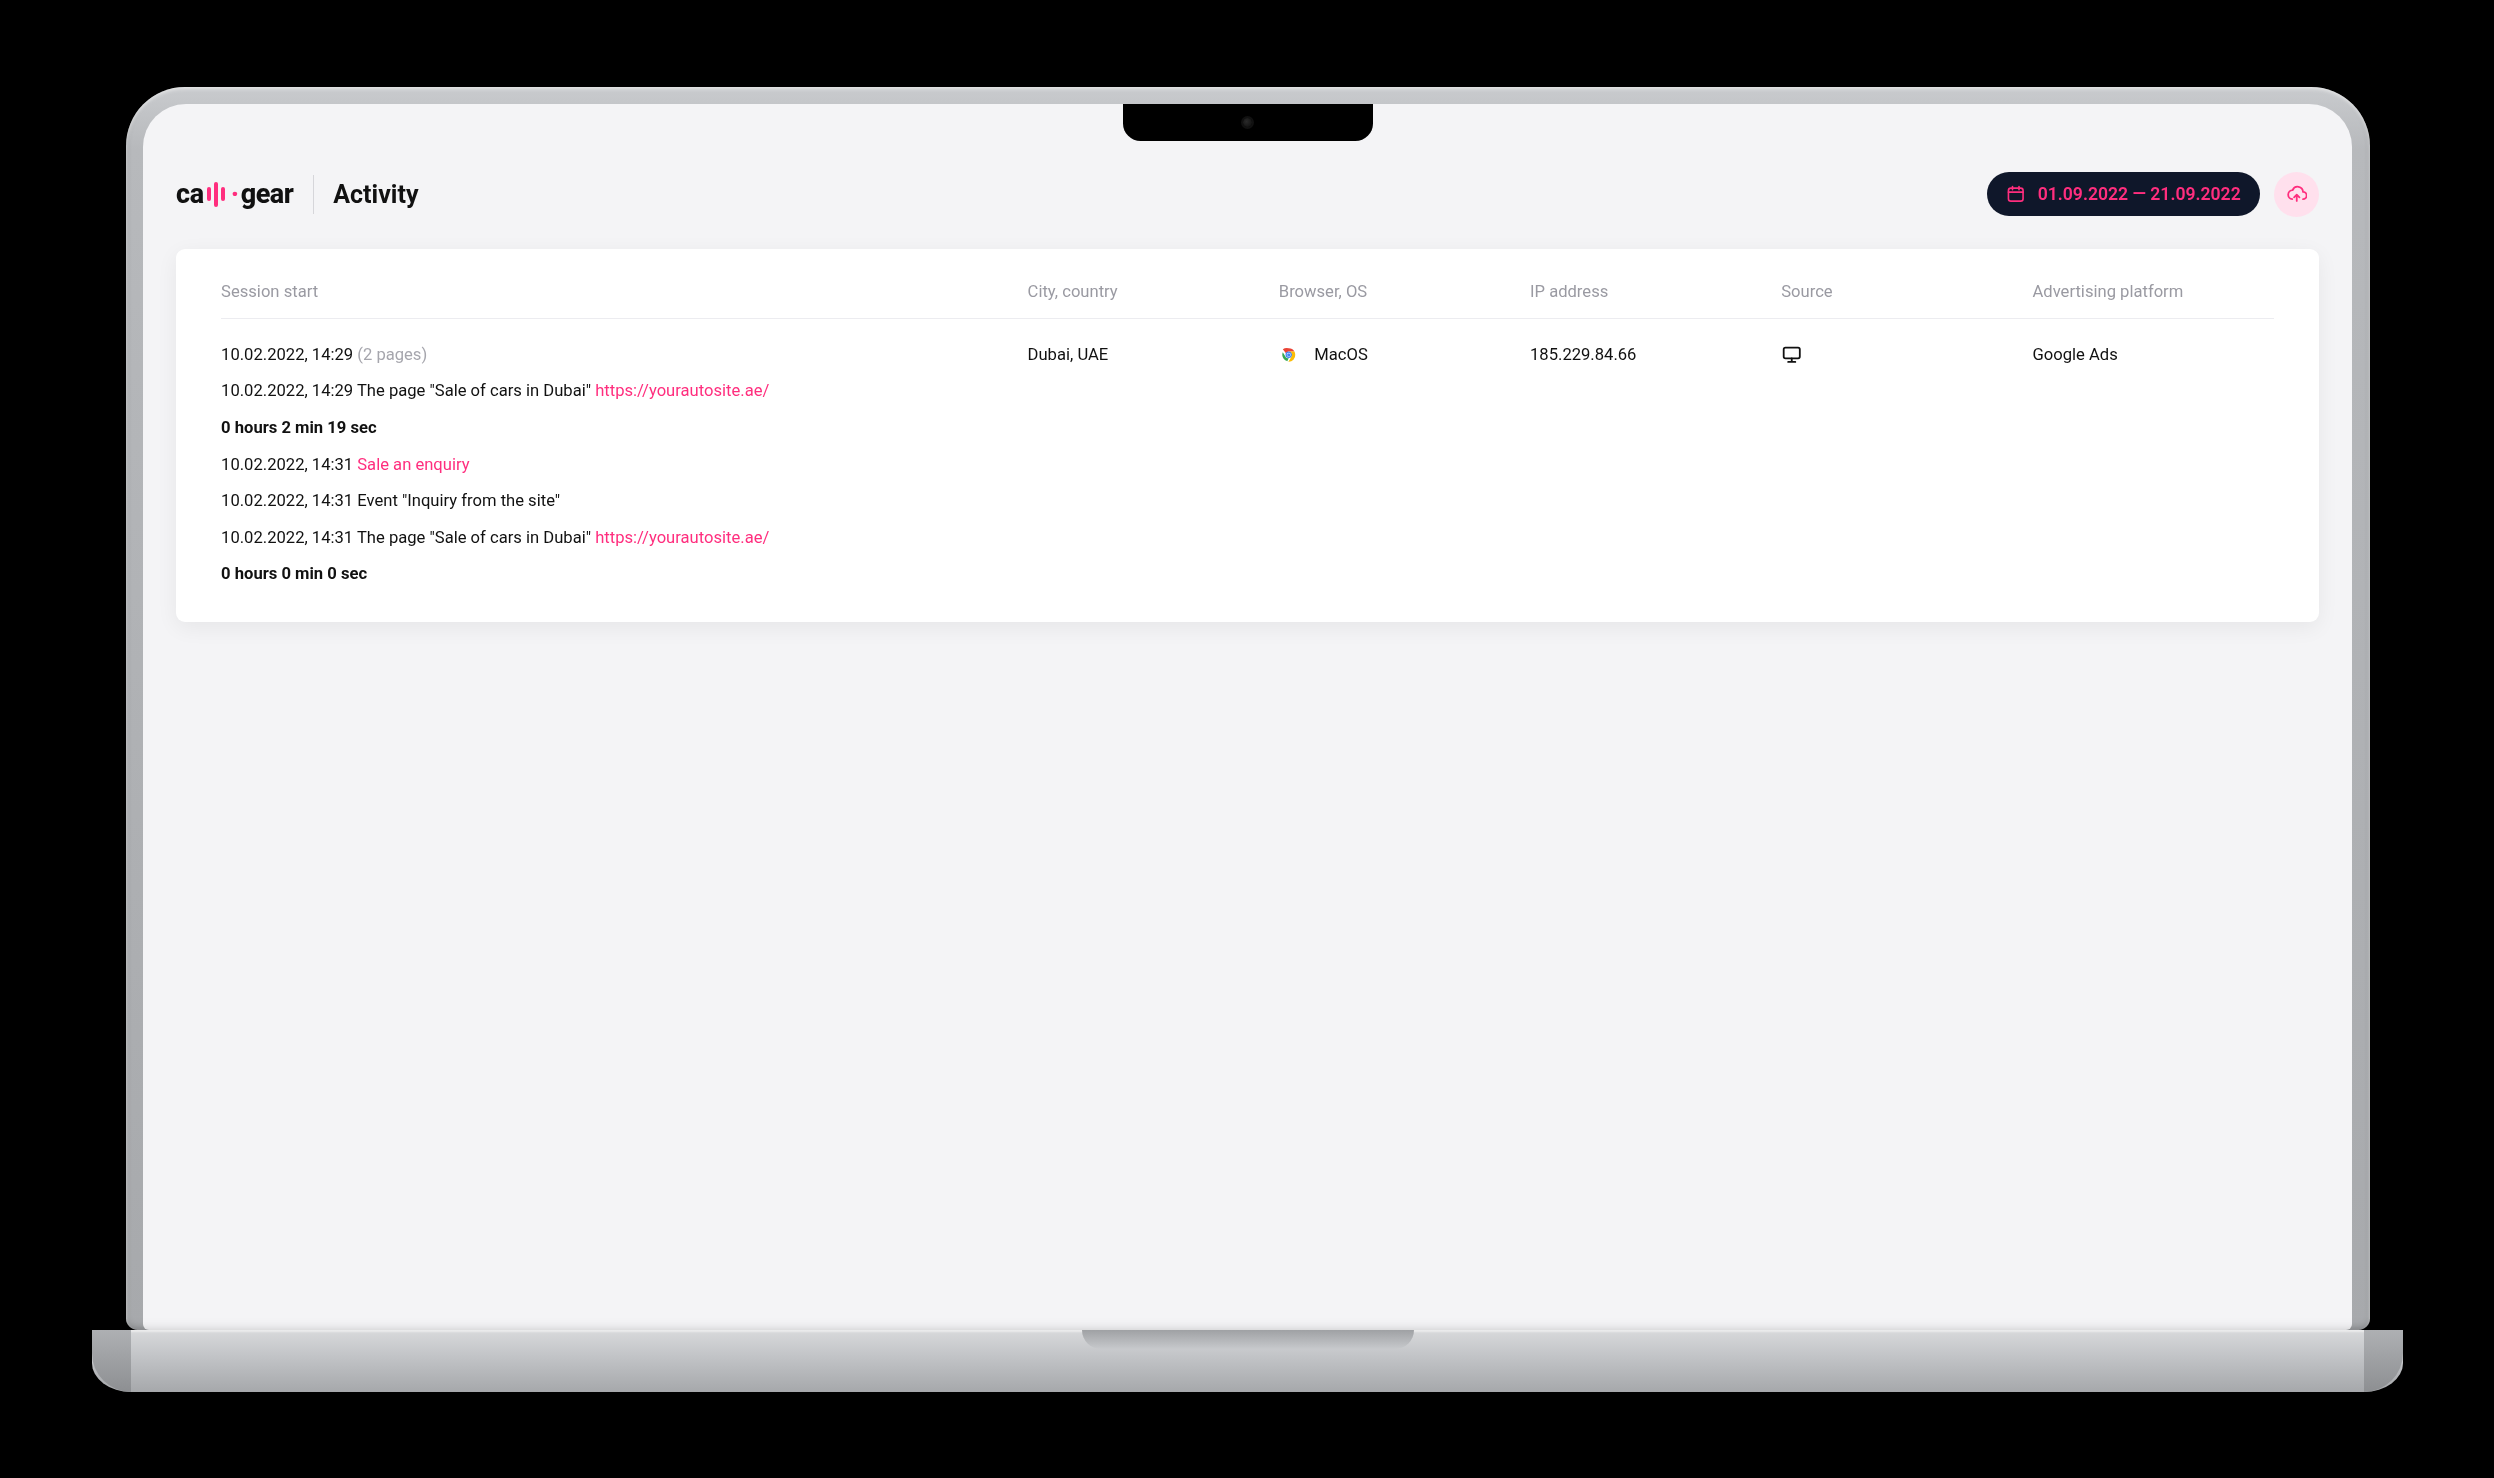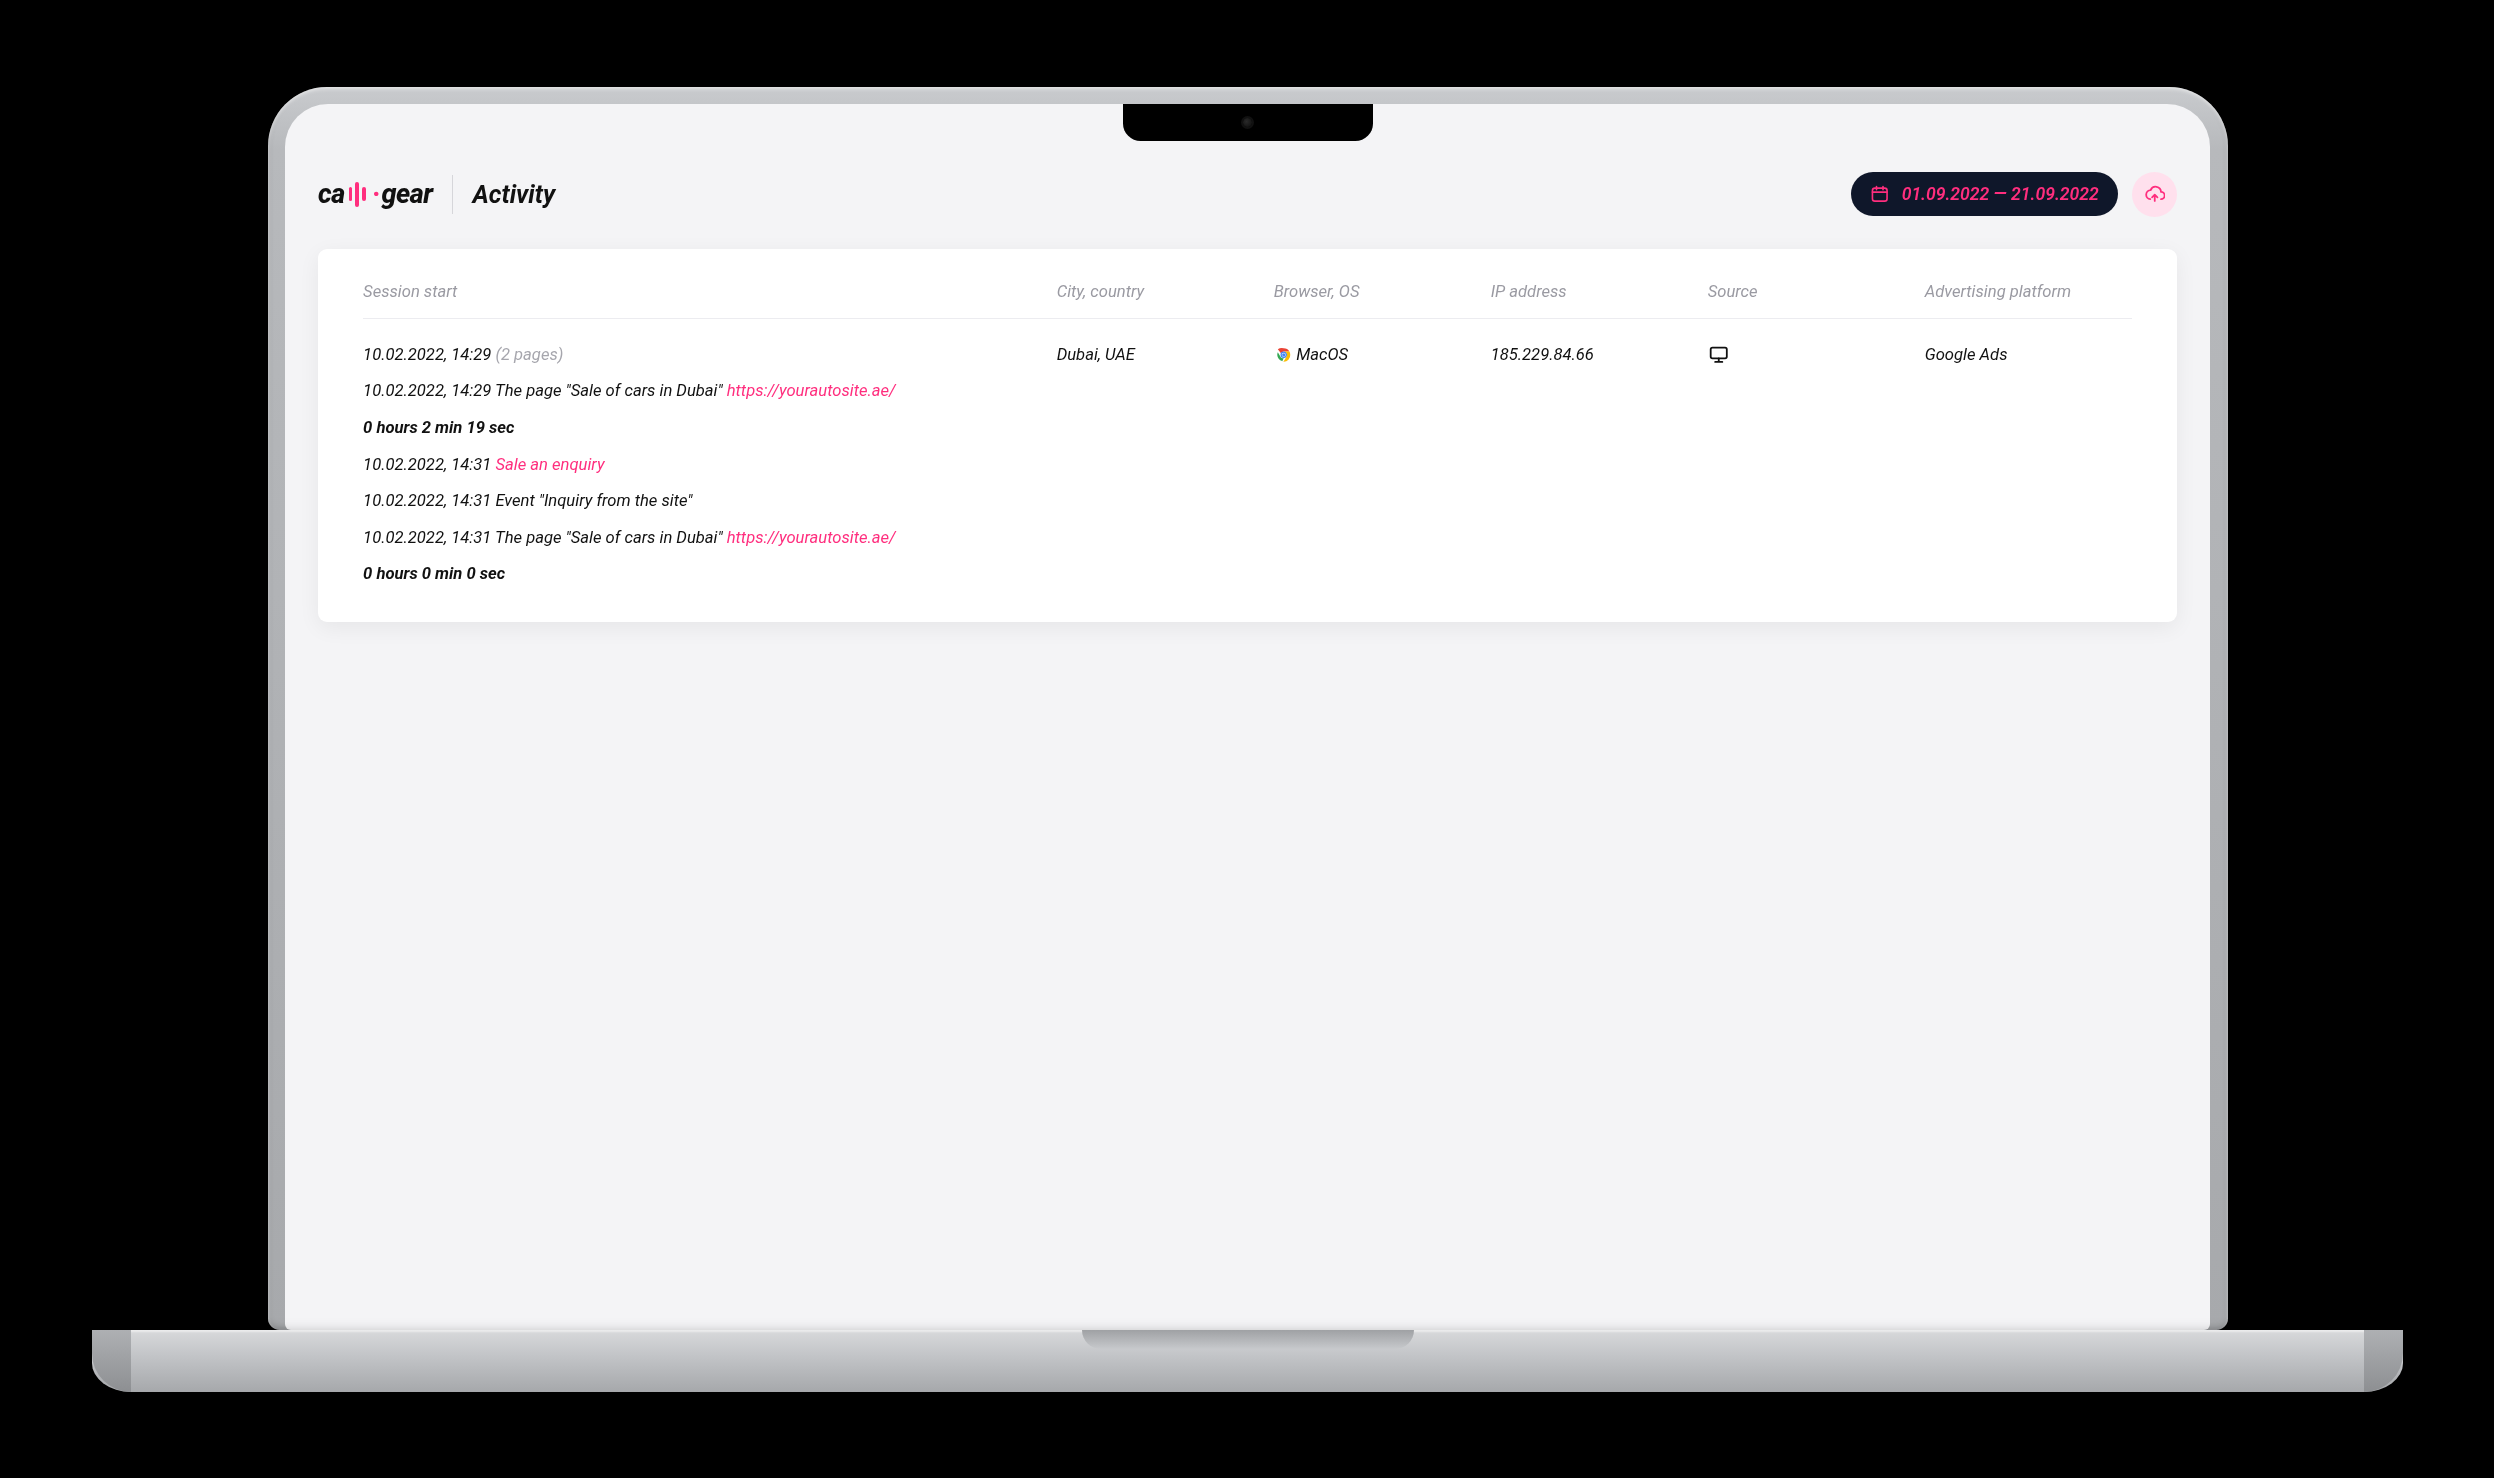--- a/index.html
+++ b/index.html
@@ -15,27 +15,26 @@
   }
   .laptop-wrap {
     position: relative;
     width: 2311px;
     display: flex;
     flex-direction: column;
     align-items: center;
   }
   .laptop-body {
     position: relative;
-    width: 1960px;
+    width: 2244px;
     height: 1243px;
     background: linear-gradient(180deg,#c9cbce 0%, #b7b9bc 5%, #a7a9ac 100%);
     border-radius: 59px 59px 11.7px 11.7px;
     padding: 17.6px 17.6px 0 17.6px;
     box-shadow: inset 0 2px 3.9px rgba(255,255,255,.6), inset 0 -2px 5.9px rgba(0,0,0,.15);
-    font-style: italic;
   }
   .screen-bezel {
     position: relative;
     width: 100%;
     height: 100%;
     background: #f4f4f6;
     border-radius: 43px 43px 5.9px 5.9px;
     overflow: hidden;
   }
   .notch {
@@ -142,21 +141,21 @@
   }
   .trow{
     display:grid;
     grid-template-columns: 3.3fr 1.0fr 1.0fr 1.0fr 1.0fr 1.0fr;
     gap:9.8px;
     align-items:center;
     font-size:16.6px;color:#111;
     padding:25px 0 9.8px 0;
   }
   .muted{color:#a6a6ad;}
-  .browser-cell{display:flex;align-items:center;gap:3px;}
+  .browser-cell{display:flex;align-items:center;gap:16px;}
   .chrome-icon{width:19.5px;height:19.5px;display:inline-block;}
   .source-cell svg{display:block;}
 
   .activity-list{display:flex;flex-direction:column;gap:17.6px;padding-top:5.9px;font-size:16.6px;color:#111;}
   .activity-list .pink{color:#ff2e7e;}
   .activity-list .bold{font-weight:700;}
 </style>
 </head>
 <body>
 

